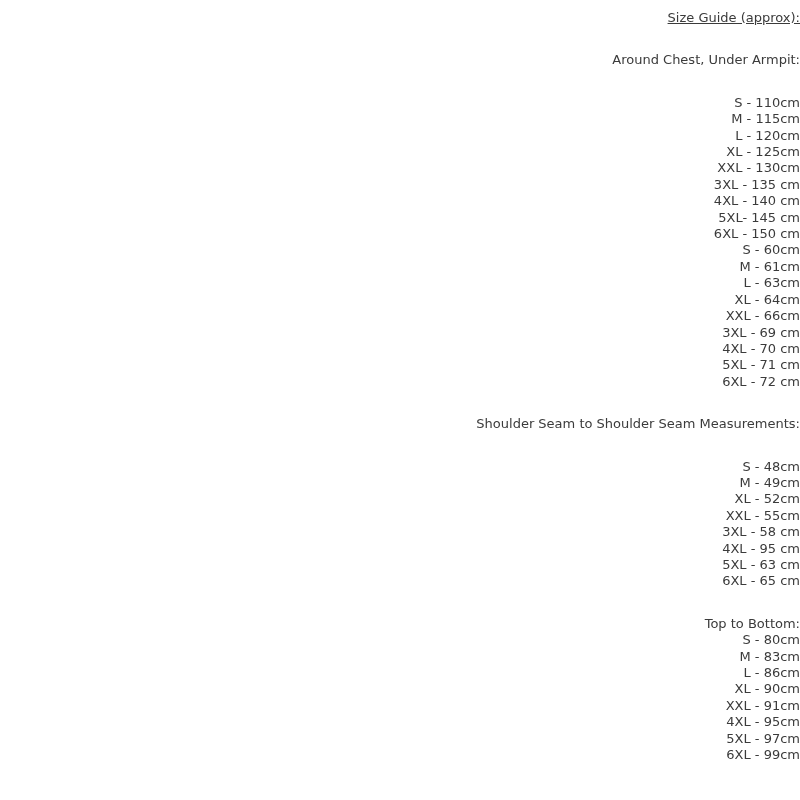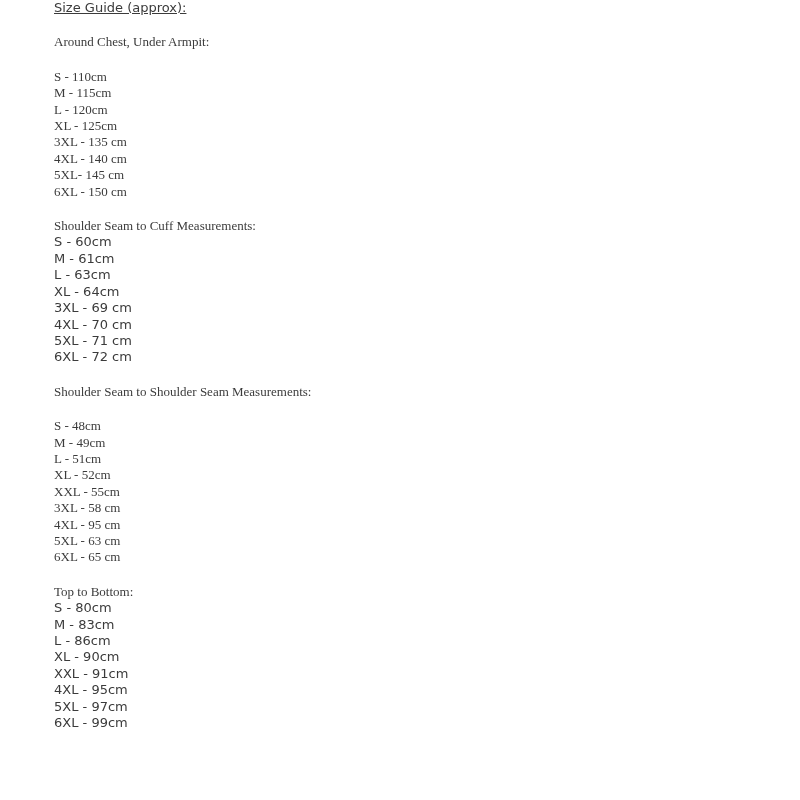--- a/index.html
+++ b/index.html
@@ -7,68 +7,69 @@
     width: 800px;
     height: 800px;
     background: #ffffff;
     font-family: "DejaVu Sans", "Liberation Sans", sans-serif;
     font-size: 13px;
     line-height: 16.4px;
     color: #3b3b3b;
     overflow: hidden;
   }
   .content {
+    padding-top: 10px;
     margin-left: 54px; 
-    text-align: left;
+    text-align: right;
   }
   p, section, div { margin: 0; padding: 0; }
-  .mt { margin-top: 18px; font-family: Liberation Serif, serif; }   
+  .mt { margin-top: 26px; }   
   .title { text-decoration: underline; }
 </style>
 </head>
 <body>
 
 <main class="content">
 
   <p class="title">Size Guide (approx):</p>
 
   <section>
     <p class="mt">Around Chest, Under Armpit:</p>
     <div class="mt">
         <div>S - 110cm</div>
         <div>M - 115cm</div>
         <div>L - 120cm</div>
         <div>XL - 125cm</div>
+        <div>XXL - 130cm</div>
         <div>3XL - 135 cm</div>
         <div>4XL - 140 cm</div>
         <div>5XL- 145 cm</div>
         <div>6XL - 150 cm</div>
       </div>
   </section>
 
   <section>
-    <p class="mt">Shoulder Seam to Cuff Measurements:</p>
     <div>
         <div>S - 60cm</div>
         <div>M - 61cm</div>
         <div>L - 63cm</div>
         <div>XL - 64cm</div>
+        <div>XXL - 66cm</div>
         <div>3XL - 69 cm</div>
         <div>4XL - 70 cm</div>
         <div>5XL - 71 cm</div>
         <div>6XL - 72 cm</div>
       </div>
   </section>
 
   <section>
     <p class="mt">Shoulder Seam to Shoulder Seam Measurements:</p>
     <div class="mt">
         <div>S - 48cm</div>
         <div>M - 49cm</div>
-        <div>L - 51cm</div>
         <div>XL - 52cm</div>
         <div>XXL - 55cm</div>
         <div>3XL - 58 cm</div>
         <div>4XL - 95 cm</div>
         <div>5XL - 63 cm</div>
         <div>6XL - 65 cm</div>
       </div>
   </section>
 
   <section>

